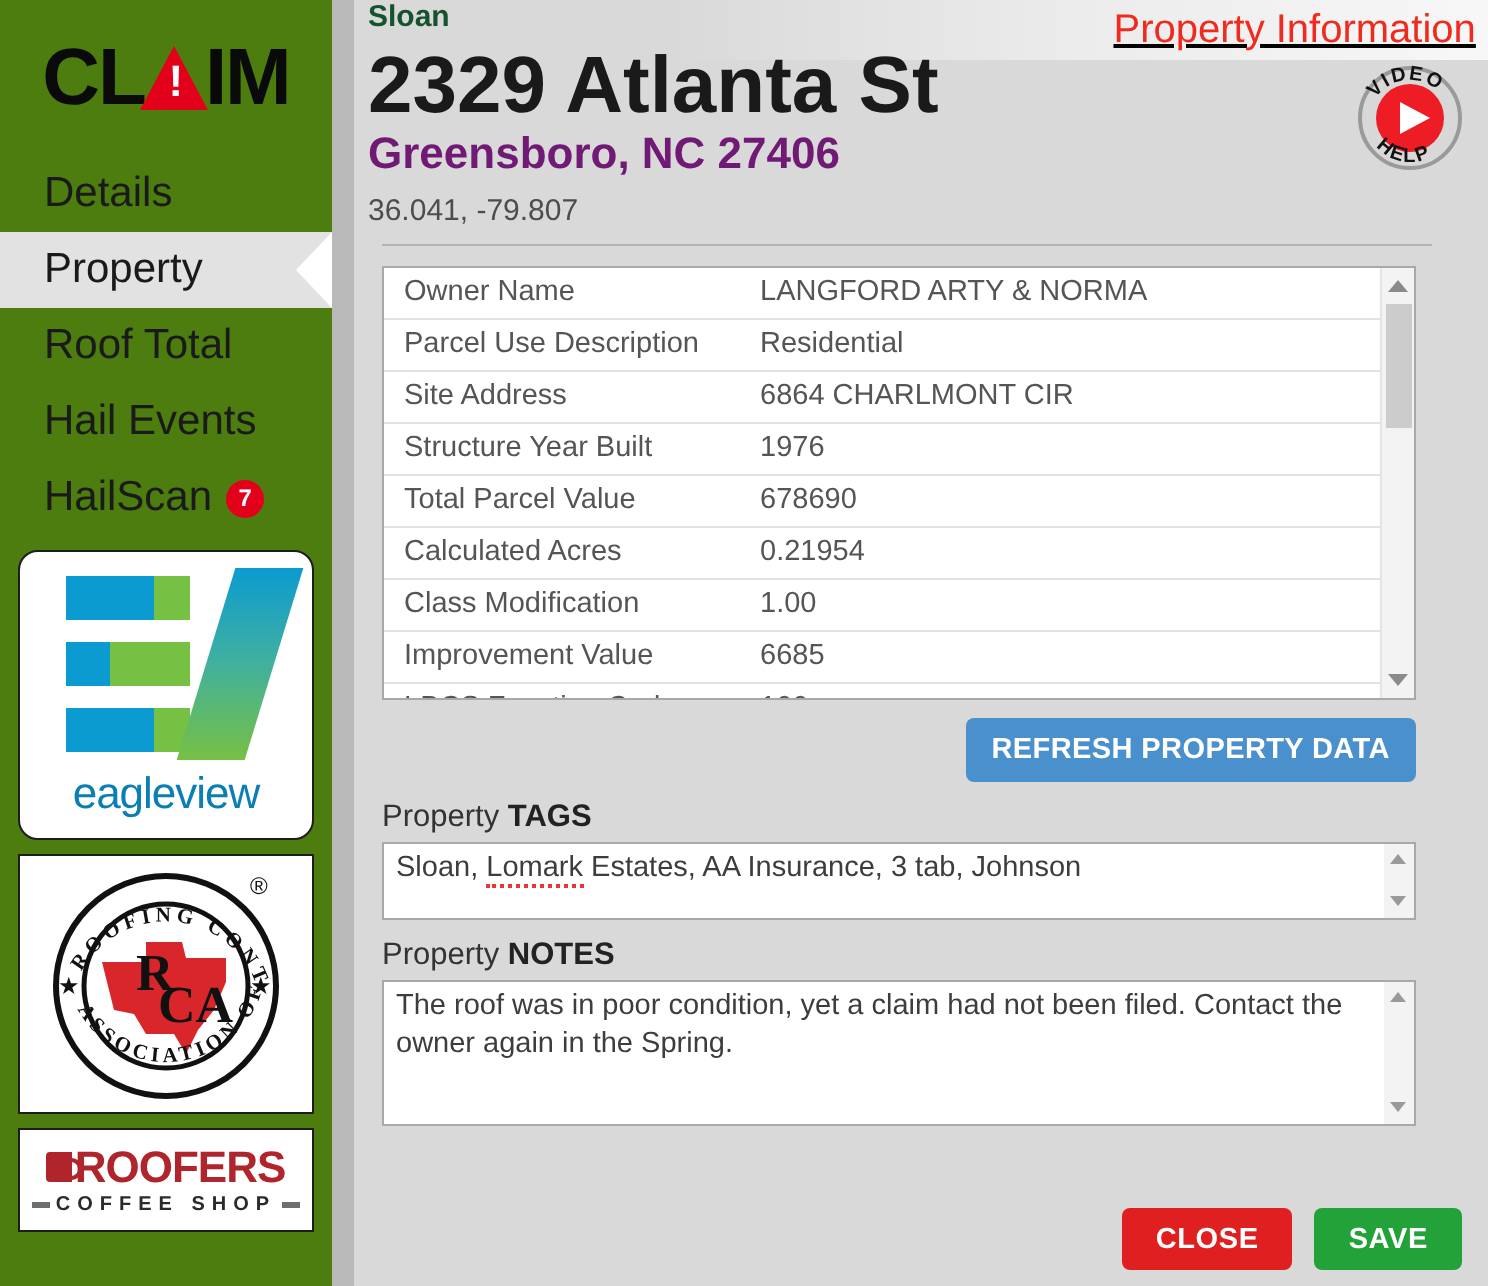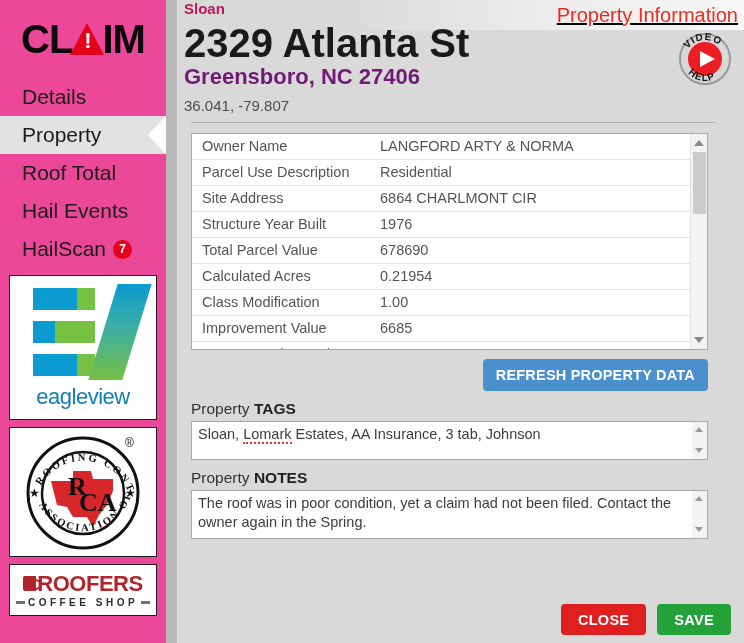--- a/index.html
+++ b/index.html
@@ -15,21 +15,21 @@
   #app {
     position: absolute;
     inset: 0;
     display: flex;
   }
 
   
   .sidebar {
     width: 166px;
     height: 643px;
-    background: #ec4899;
+    background: #4d7c0f;
     position: relative;
     flex: 0 0 166px;
     box-sizing: border-box;
   }
   .brand {
     height: 74px;
     display: flex;
     align-items: center;
     justify-content: center;
     padding-top: 4px;
@@ -117,21 +117,21 @@
     box-sizing: border-box;
   }
 
   .logo-box {
     margin: 7px 9px 0 9px;
     border: 1px solid #1d1d1d;
     background: #fff;
     box-sizing: border-box;
     overflow: hidden;
   }
-  .logo-eagleview { height: 145px; padding: 8px 0 4px 0; }
+  .logo-eagleview { height: 145px; padding: 8px 0 4px 0; border-radius: 10px; }
   .logo-rca { height: 130px; }
   .logo-rcs { height: 52px; display:flex; align-items:center; justify-content:center;}
 
   
   .ev-wrap { display:flex; flex-direction:column; align-items:center; }
   .ev-mark { position: relative; width: 112px; height: 96px; }
   .ev-bar { position: absolute; height: 22px; }
   .ev-bar .b1 { position:absolute; left:0; top:0; height:100%; background:#0b9bd0;}
   .ev-bar .b2 { position:absolute; top:0; height:100%; background:#76c043;}
   .ev-slash {
@@ -206,21 +206,21 @@
   .page-title {
     color: #ef2b1f;
     font-size: 20px;
     font-family: "Liberation Sans", sans-serif;
   }
   .header {
     position: relative;
     padding: 0 14px 0 7px;
   }
   .customer {
-    color: #be185d;
+    color: #14532d;
     font-size: 15px;
     font-weight: bold;
     margin: -26px 0 0 0;
     position: relative;
     top: -4px;
     font-family: "Liberation Sans", sans-serif;
   }
   .addr1 {
     font-size: 40px;
     font-weight: bold;
@@ -346,21 +346,21 @@
 
   .ta-wrap {
     margin: 0 36px 0 14px;
     background: #fff;
     border: 1px solid #a8a8a8;
     display: flex;
     box-sizing: border-box;
     position: relative;
   }
   .ta-wrap.tags { height: 39px; }
-  .ta-wrap.notes { height: 49px; }
+  .ta-wrap.notes { height: 73px; }
   .ta-text {
     flex: 1 1 auto;
     padding: 3px 6px;
     font-size: 14.5px;
     color: #3d3d3d;
     line-height: 1.32;
     overflow: hidden;
     font-family: "Liberation Sans", sans-serif;
     outline: none;
     border: none;

